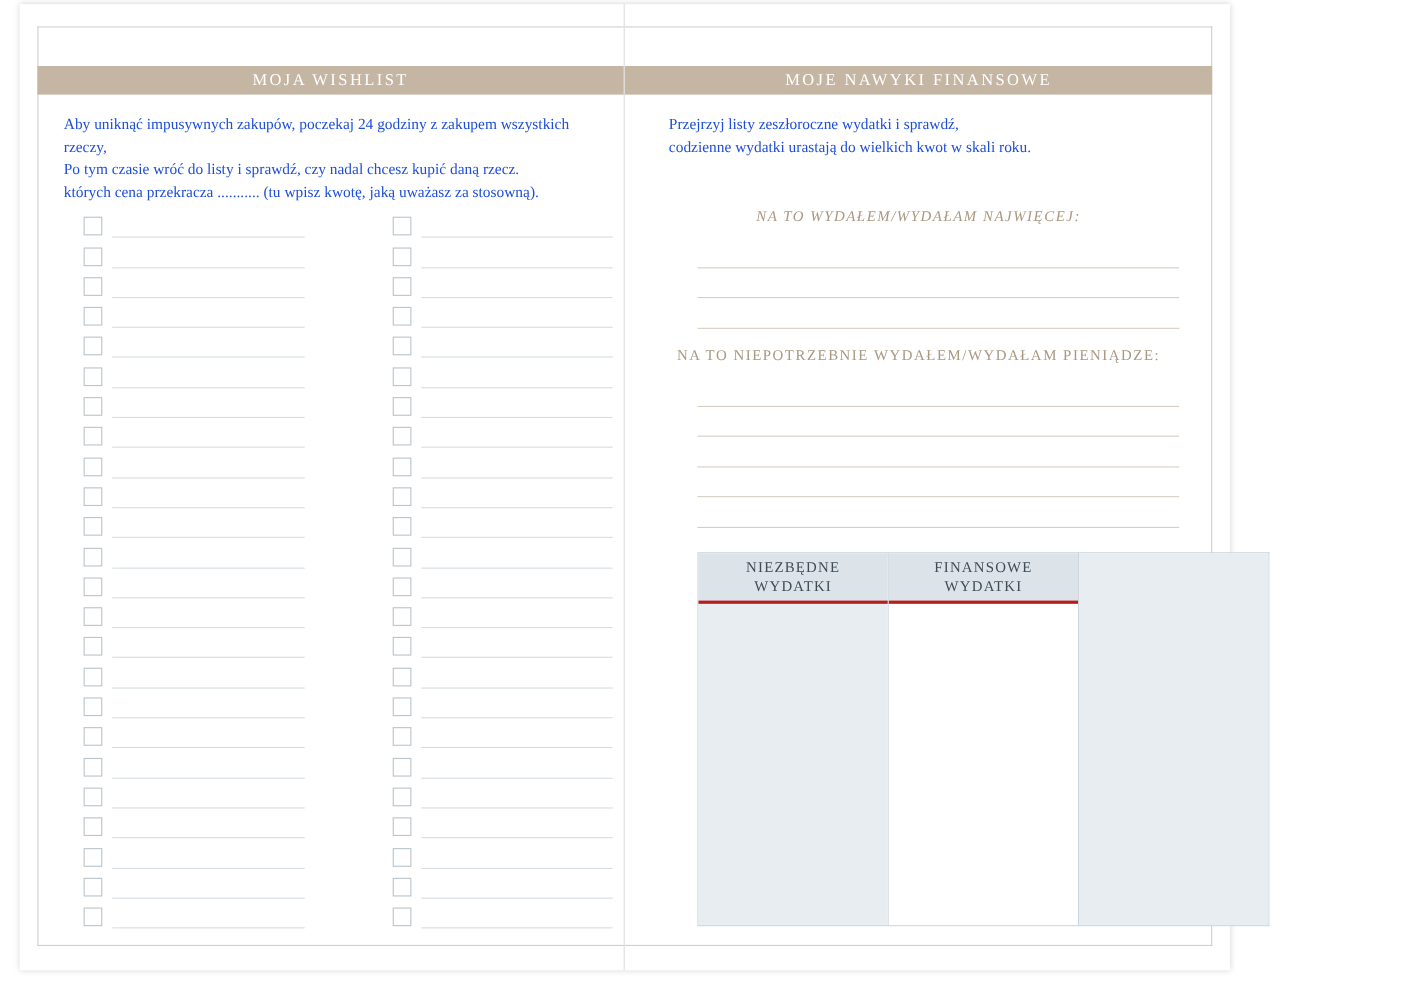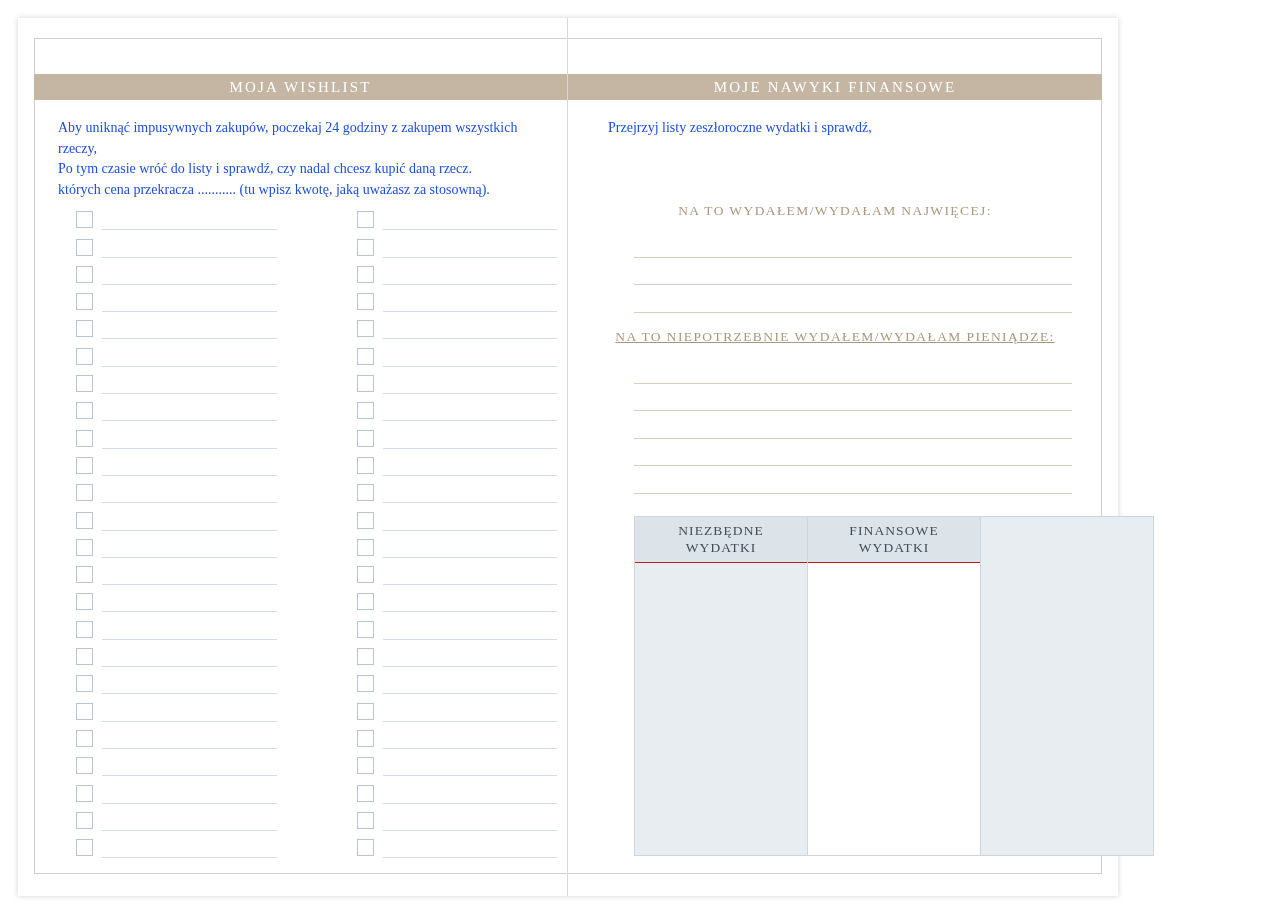--- a/index.html
+++ b/index.html
@@ -11,21 +11,21 @@
     width: 1280px;
     height: 914px;
     font-family: "Liberation Serif", serif;
     color: #4a4a4a;
     overflow: hidden;
   }
 
   .spread {
     position: absolute;
     left: 18px;
-    top: 18px;
+    top: 4px;
     width: 1100px;
     height: 878px;
     background: #ffffff;
     box-shadow: 0 0 6px rgba(0,0,0,0.18);
     display: flex;
   }
 
   .page {
     position: relative;
     width: 622px;
@@ -130,22 +130,22 @@
   .sub-head {
     position: absolute;
     left: 30px;
     right: 46px;
     text-align: center;
     color: #a99780;
     font-size: 13.5px;
     letter-spacing: 1.4px;
     font-variant: small-caps;
   }
-  #sub1 { top: 185px; }
-  #sub2 { top: 311px; text-decoration: underline; }
+  #sub1 { top: 185px; font-style: italic; }
+  #sub2 { top: 311px; }
 
   .rule-group {
     position: absolute;
     left: 66px;
     right: 46px;
   }
   .rule {
     border-bottom: 1px solid #d8cfc2;
     height: 26.5px;
   }
@@ -173,21 +173,21 @@
     background: #dde4e9;
     display: flex;
     align-items: center;
     justify-content: center;
     text-align: center;
     font-size: 13.5px;
     letter-spacing: 1.1px;
     color: #3f4c55;
     line-height: 1.2;
     font-variant: small-caps;
-    border-bottom: 1px solid #b91c1c;
+    border-bottom: 3px solid #b91c1c;
     padding: 0 4px;
     box-sizing: border-box;
   }
   .tcol .tbody {
     flex: 1 1 auto;
   }
   .tcol.shaded .tbody { background: #e7edf1; }
   .tcol.plain .tbody { background: #ffffff; }
 </style>
 </head>
@@ -415,20 +415,21 @@
     <div class="frame-line-top"></div>
     <div class="frame-line-bottom"></div>
     <div class="frame-line-side"></div>
 
     <div class="banner">
       <span>MOJE NAWYKI FINANSOWE</span>
     </div>
 
     <div class="intro">
       <div>Przejrzyj listy zeszłoroczne wydatki i sprawdź,</div>
+      <div>codzienne wydatki urastają do wielkich kwot w skali roku.</div>
     </div>
 
     <div class="sub-head" id="sub1">NA TO WYDAŁEM/WYDAŁAM NAJWIĘCEJ:</div>
     <div class="rule-group" id="rules1">
       <div class="rule"></div>
       <div class="rule"></div>
       <div class="rule"></div>
     </div>
 
     <div class="sub-head" id="sub2">NA TO NIEPOTRZEBNIE WYDAŁEM/WYDAŁAM PIENIĄDZE:</div>

